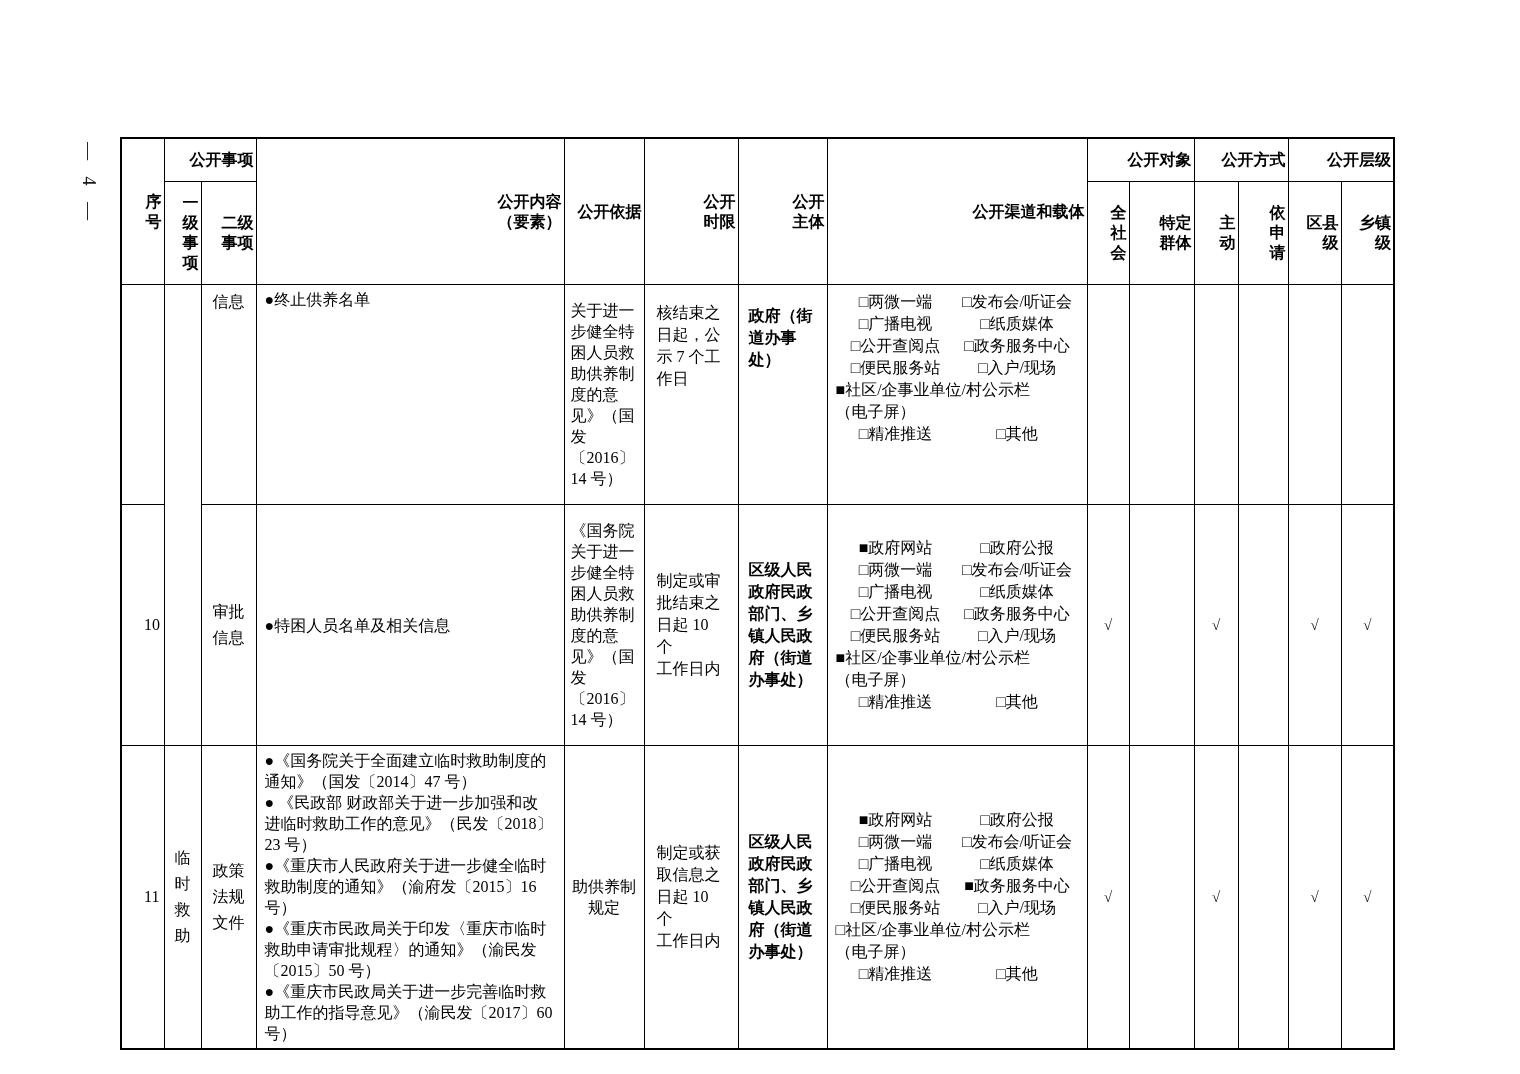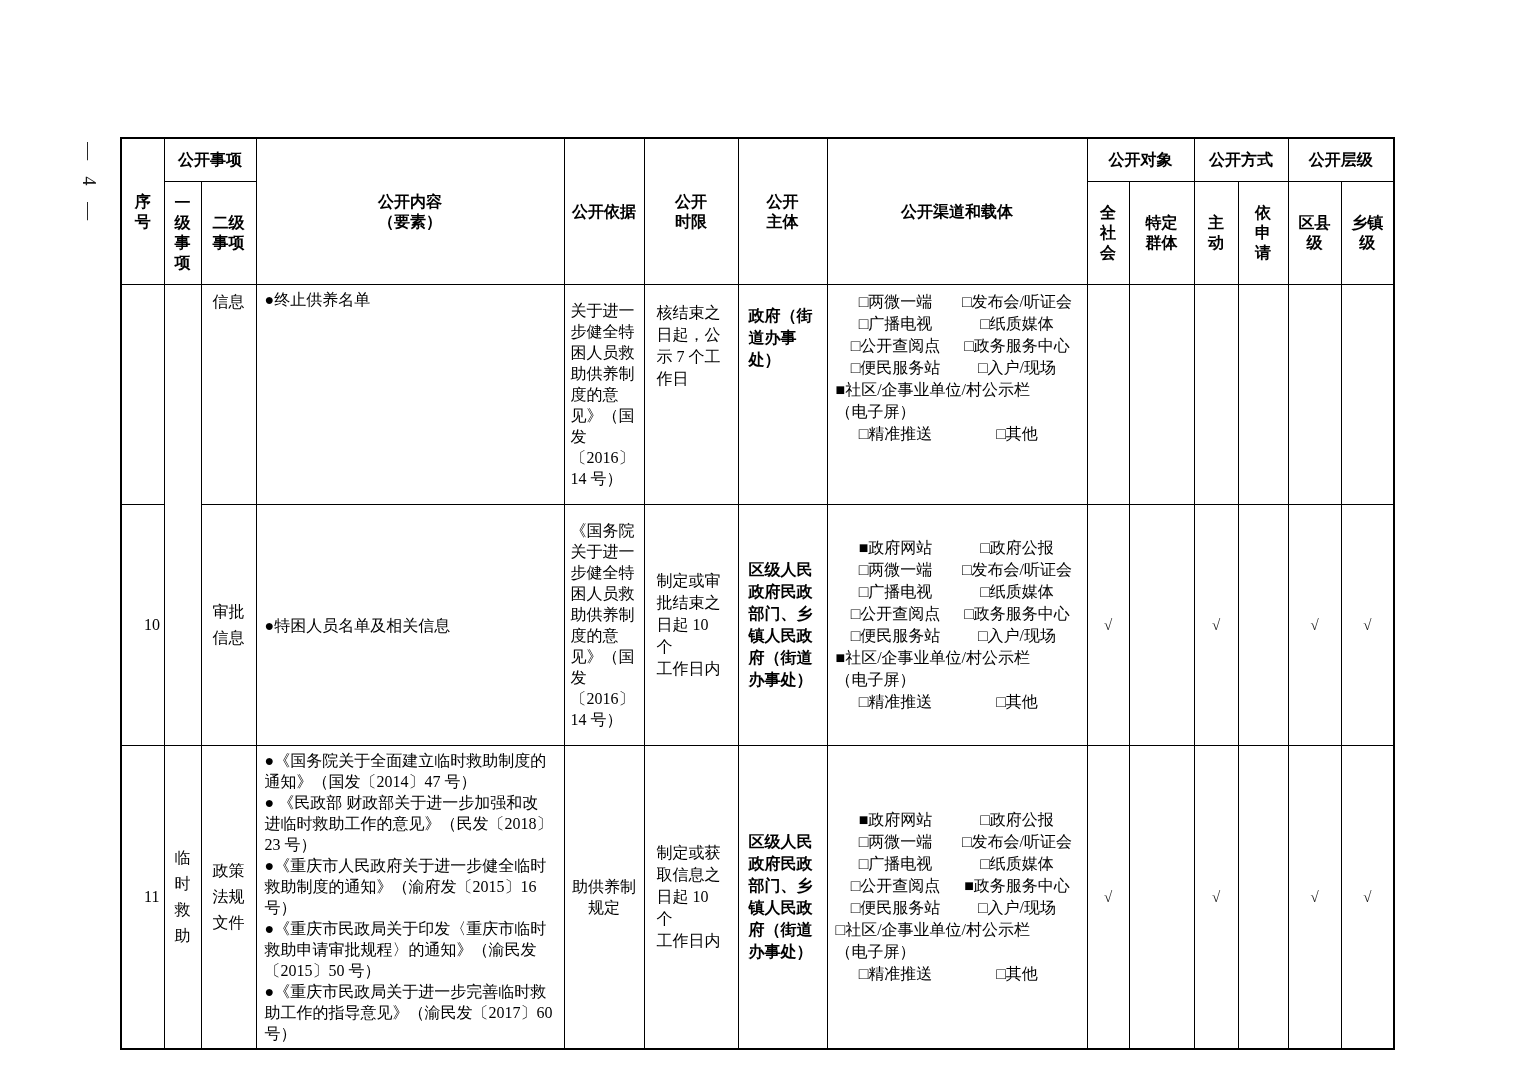--- a/index.html
+++ b/index.html
@@ -20,21 +20,21 @@
     width:1273px;
     border:2px solid #000;
   }
   th,td{
     border:1px solid #000;
     font-size:16px;
     overflow:hidden;
   }
   th{
     font-family:"Liberation Sans","DejaVu Sans",sans-serif;
-    font-weight:bold;text-align:center;vertical-align:middle;
+    font-weight:bold;text-align:right;vertical-align:middle;
     line-height:20px;white-space:pre-line;padding:11px 2px;
   }
   tr.h1{height:25px;}
   tr.h2{height:80px;}
   tr.r1{height:176px;}
   tr.r10{height:190px;}
   tr.r11{height:300px;}
   td{line-height:22px;margin-left:48px;}
   .vtop{vertical-align:top;}
   .vmid{vertical-align:middle;}

